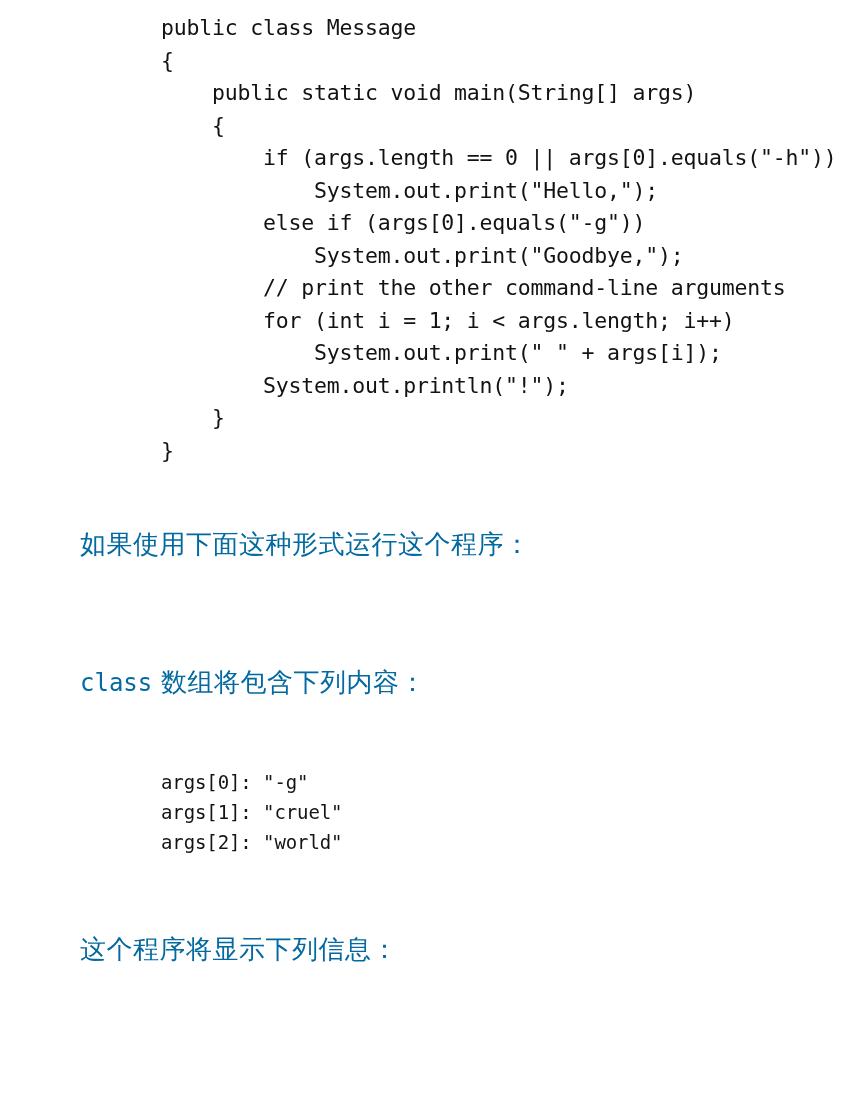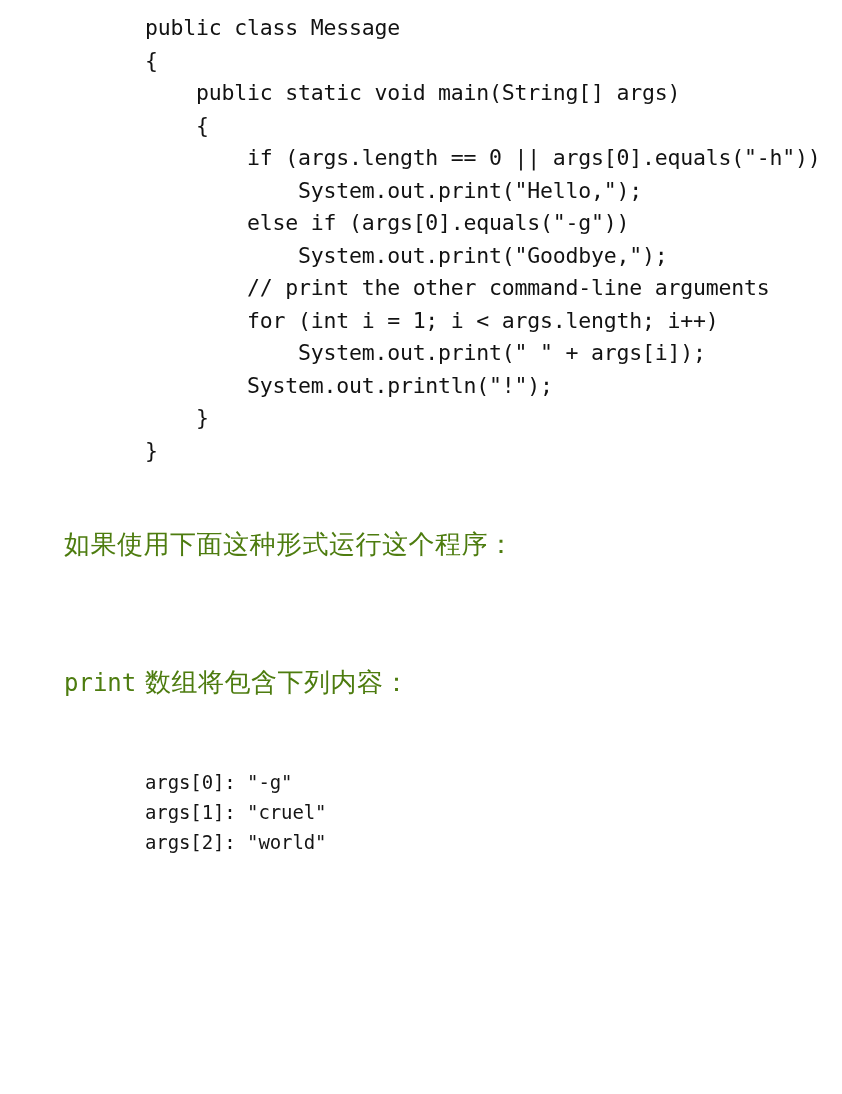--- a/index.html
+++ b/index.html
@@ -12,40 +12,40 @@
     height: 1094px;
     font-family: "DejaVu Sans", sans-serif;
     color: #1a1a1a;
     overflow: hidden;
   }
   .page {
     position: relative;
     width: 842px;
     height: 890px;
     box-sizing: border-box;
-    padding: 8px 40px 0 40px;
+    padding: 8px 40px 0 56px;
   }
   .code-block {
     font-family: "DejaVu Sans Mono", monospace;
     font-size: 21.5px;
     line-height: 32.5px;
     white-space: pre;
     color: #121212;
     letter-spacing: -0.2px;
     margin: 0;
   }
   .code-main {
     padding-left: 105px;
     margin-top: 4px;
   }
   .para {
     font-family: "DejaVu Serif", serif;
     font-size: 26px;
     line-height: 34px;
-    color: #4d7c0f;
+    color: #0369a1;
     letter-spacing: 0.5px;
     padding-left: 24px;
   }
   .para .mono-inline {
     font-family: "DejaVu Sans Mono", monospace;
     font-size: 24px;
     letter-spacing: 0;
   }
   .sample {
     font-family: "DejaVu Sans Mono", monospace;
@@ -85,26 +85,27 @@
 
   <div class="gap-a"></div>
 
   <p class="para">如果使用下面这种形式运行这个程序：</p>
 
   <div class="gap-b"></div>
 
 
   <div class="gap-c"></div>
 
-  <p class="para"><span class="mono-inline">print</span><span> 数组将包含下列内容：</span></p>
+  <p class="para"><span class="mono-inline">class</span><span> 数组将包含下列内容：</span></p>
 
   <div class="gap-d"></div>
 
   <pre class="sample">args[0]: "-g"
 args[1]: "cruel"
 args[2]: "world"</pre>
 
   <div class="gap-e"></div>
 
+  <p class="para">这个程序将显示下列信息：</p>
 
   <div class="gap-f"></div>
 
 </div>
 
 </body></html>

